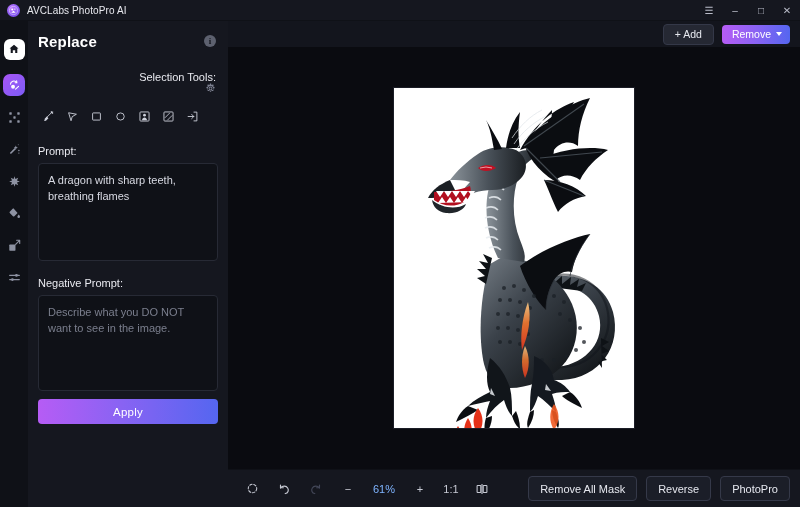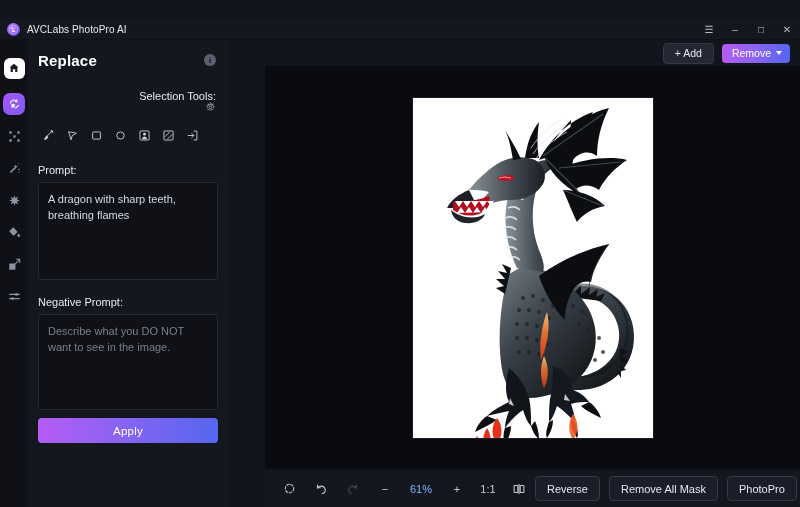--- a/index.html
+++ b/index.html
@@ -20,21 +20,20 @@
 
   
   .titlebar {
     height: 20px;
     flex: 0 0 20px;
     background: #15171f;
     display: flex;
     align-items: center;
     padding: 0 0 0 7px;
     border-bottom: 1px solid #0f1117;
-    margin-top: 19px;
   }
   .logo {
     width: 13px; height: 13px;
     border-radius: 50%;
     background: radial-gradient(circle at 35% 30%, #c07bff 0%, #8b5cf6 55%, #6d3fe0 100%);
     display: flex; align-items: center; justify-content: center;
     flex: 0 0 13px;
   }
   .logo svg { display:block; }
   .app-title {
@@ -205,21 +204,20 @@
     letter-spacing: .2px;
   }
 
   
   .main {
     flex: 1 1 auto;
     display: flex;
     flex-direction: column;
     background: #13151d;
     min-width: 0;
-    margin-left: 37px;
   }
   .main-top {
     height: 26px;
     flex: 0 0 26px;
     display: flex;
     align-items: center;
     justify-content: flex-end;
     padding: 0 10px 0 0;
     gap: 8px;
   }
@@ -711,21 +709,21 @@
           <div class="zbtn">
             <svg width="14" height="14" viewBox="0 0 16 16" fill="none" stroke="currentColor" stroke-width="1.2">
               <rect x="2.4" y="4" width="4.2" height="8" rx="0.6"></rect>
               <rect x="9.4" y="4" width="4.2" height="8" rx="0.6"></rect>
               <path d="M8 2.2 L8 13.8" stroke-width="1.3"></path>
             </svg>
           </div>
         </div>
 
         <div class="right-btns">
+          <div class="gbtn">Remove All Mask</div>
           <div class="gbtn">Reverse</div>
-          <div class="gbtn">Remove All Mask</div>
           <div class="gbtn">PhotoPro</div>
         </div>
       </div>
 
     </div>
   </div>
 </div>
 
 </body></html>

